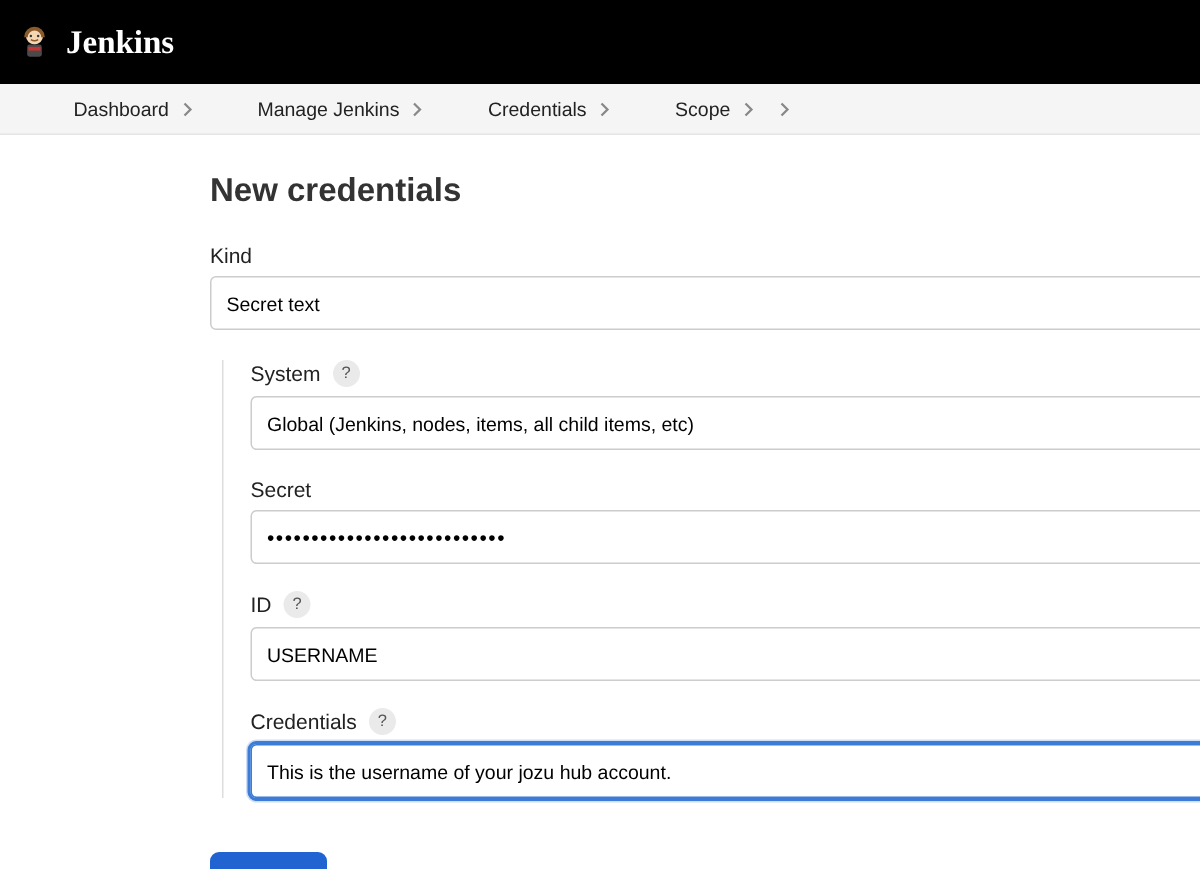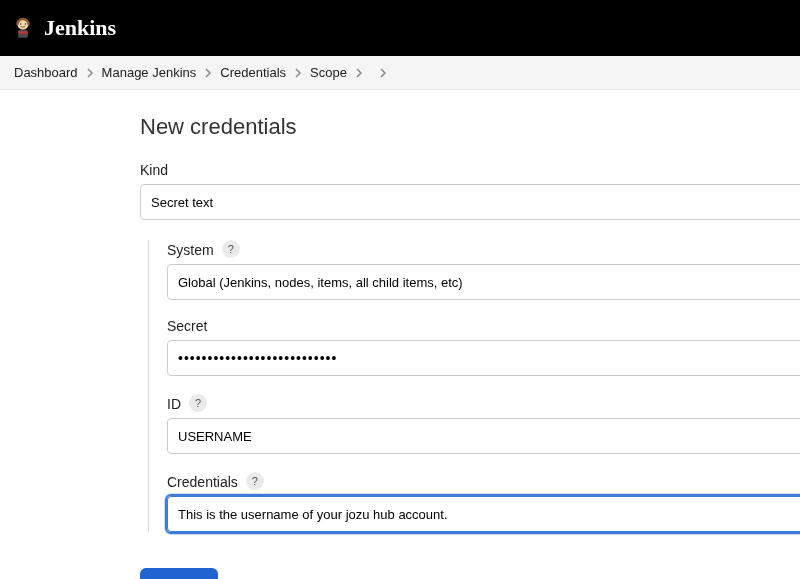--- a/index.html
+++ b/index.html
@@ -1,26 +1,26 @@
 <!DOCTYPE html>
 <html><head>
 <meta charset="utf-8">
 <style>
   * { box-sizing: border-box; margin: 0; padding: 0; }
   body { font-family: -apple-system, BlinkMacSystemFont, "Segoe UI", Helvetica, Arial, sans-serif; color: #333; width: 800px; overflow: hidden; }
   .topbar { background: #000; color: #fff; display: flex; align-items: center; padding: 6px 10px; height: 56px; }
   .topbar .logo { width: 26px; height: 26px; margin-right: 8px; }
   .topbar .brand { font-family: Georgia, "Times New Roman", serif; font-weight: bold; font-size: 22px; }
   .breadcrumbs { background: #f5f5f5; border-bottom: 1px solid #e5e5e5; padding: 9px 14px; display: flex; align-items: center; flex-wrap: wrap; font-size: 13px; }
-  .breadcrumbs .crumb { color: #222; text-decoration: none; cursor: pointer; }
+  .breadcrumbs .crumb { color: #222; text-decoration: none; cursor: pointer; margin-left: 35px; }
   .breadcrumbs .sep { color: #888; margin: 0 8px; display: inline-flex; }
   .content { padding: 24px 0 24px 140px; }
-  h1 { font-size: 22px; font-weight: 400; margin-bottom: 22px; }
+  h1 { font-size: 22px; font-weight: 700; margin-bottom: 22px; }
   .field { margin-bottom: 18px; }
-  .label-row { display: flex; align-items: flex-end; margin-bottom: 6px; }
+  .label-row { display: flex; align-items: center; margin-bottom: 6px; }
   .label { font-size: 14px; color: #222; }
   .help { width: 18px; height: 18px; border-radius: 50%; background: #eaeaea; color: #555; font-size: 11px; display: inline-flex; align-items: center; justify-content: center; margin-left: 8px; cursor: pointer; }
   .select, .input { width: 100%; border: 1px solid #ccc; border-radius: 4px; padding: 8px 10px; font-size: 13px; background: #fff; }
   .select { appearance: none; height: 36px; }
   .select-wrap { position: relative; width: 670px; }
   .input { height: 36px; }
   .nested { border-left: 1px solid #ddd; margin-left: 8px; padding-left: 18px; margin-top: 20px; }
   .nested .field .input, .nested .field .select-wrap { width: 640px; }
   .focused { outline: 2px solid #3c7bd6; outline-offset: 0; border-color: #3c7bd6; box-shadow: 0 0 0 3px rgba(60,123,214,0.25); }
   .btn { background: #2164d1; color: #fff; border: none; border-radius: 6px; padding: 10px 18px; font-size: 14px; cursor: pointer; margin-top: 18px; }

